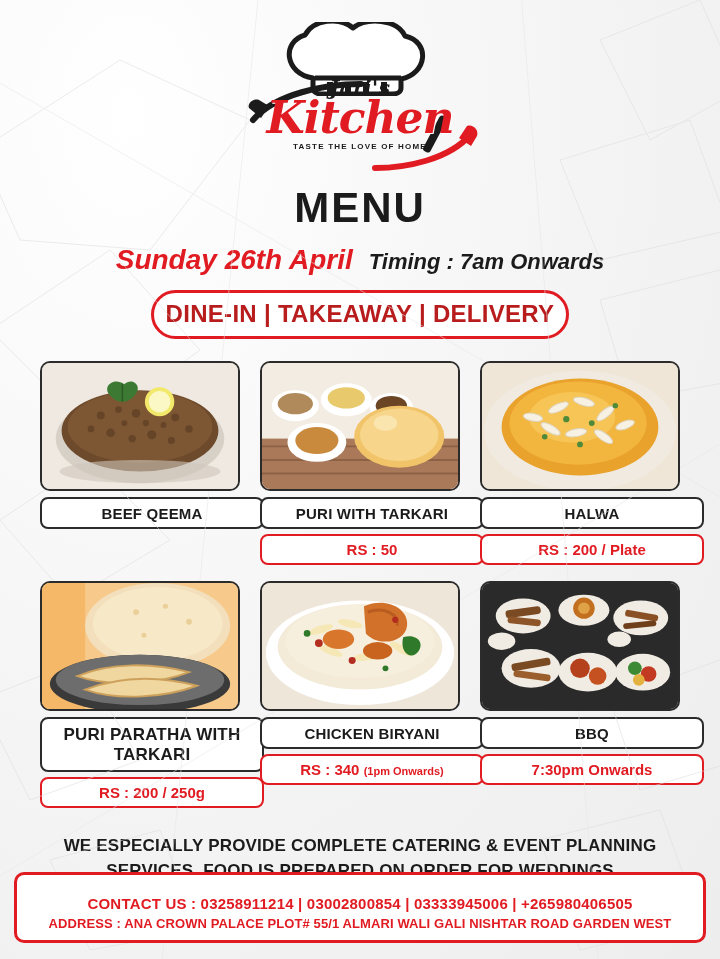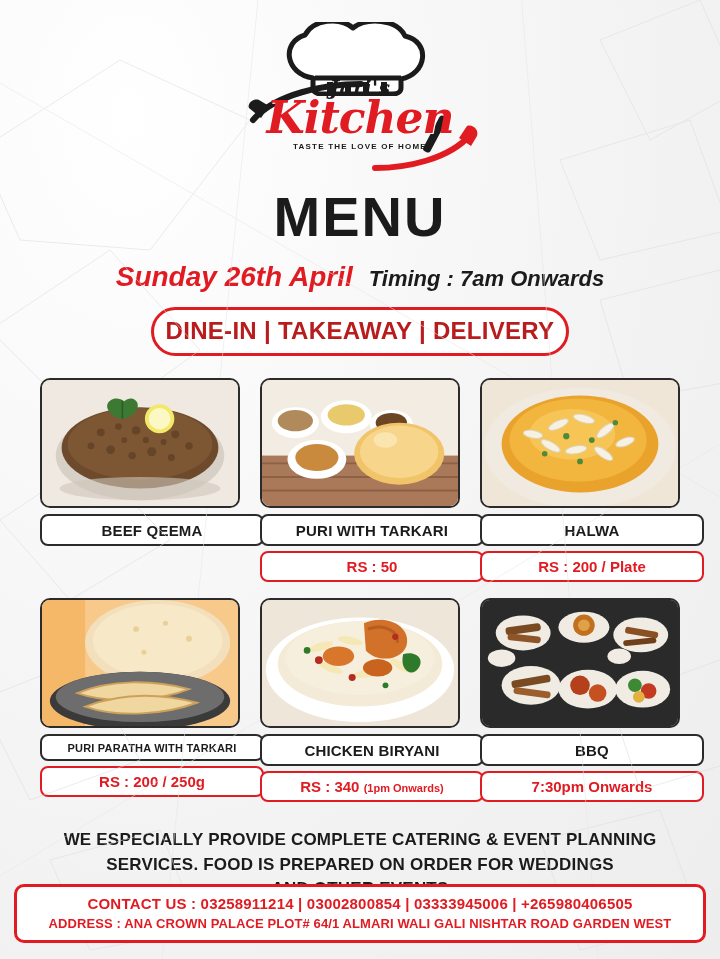--- a/index.html
+++ b/index.html
@@ -57,21 +57,21 @@
   .logo-tag {
     position: absolute; left: 50%; top: 126px; transform: translateX(-50%);
     font-size: 8px; font-weight: bold; letter-spacing: 1.2px;
     color: #1a1a1a; white-space: nowrap;
   }
   .logo-swoosh { position: absolute; left: 50%; top: 52px; transform: translateX(-50%); }
 
   
   .menu-title {
     text-align: center;
-    font-size: 56px;
+    font-size: 42px;
     font-weight: bold;
     letter-spacing: 2px;
     color: #1b1b1b;
     margin-top: 18px;
     font-family: "Liberation Sans", sans-serif;
   }
   .date-row {
     display: flex; align-items: baseline; justify-content: center;
     gap: 16px; margin-top: 12px;
   }
@@ -117,21 +117,21 @@
     margin-top: 6px;
     border: 2px solid #2b2b2b;
     border-radius: 8px;
     background: #fff;
     text-align: center;
     padding: 6px 2px 5px;
   }
   .name-box .nm {
     font-size: 15px; font-weight: bold; color: #1b1b1b; letter-spacing: .2px;
   }
-  .name-box.small .nm { font-size: 11px; }
+  .name-box.small .nm { font-size: 17px; }
   .price-box {
     margin-top: 5px;
     border: 2px solid #e11b22;
     border-radius: 8px;
     background: #fff;
     text-align: center;
     padding: 5px 2px 5px;
   }
   .price-box .pr {
     font-size: 15px; font-weight: bold; color: #e11b22;
@@ -149,21 +149,21 @@
     line-height: 1.45;
     letter-spacing: .2px;
   }
   .contact-bar {
     position: absolute;
     left: 14px; right: 14px; bottom: 16px;
     border: 3px solid #e11b22;
     border-radius: 10px;
     background: #fff;
     text-align: center;
-    padding: 8px 6px 9px;
+    padding: 20px 6px 9px;
   }
   .contact-bar .line1 {
     color: #e11b22; font-size: 15px; font-weight: bold; letter-spacing: .2px;
   }
   .contact-bar .line2 {
     color: #e11b22; font-size: 13px; font-weight: bold; margin-top: 4px; letter-spacing: .1px;
   }
 </style>
 </head>
 <body>
@@ -457,16 +457,16 @@
   </div>
 
   <div class="catering">
     <div>WE ESPECIALLY PROVIDE COMPLETE CATERING &amp; EVENT PLANNING</div>
     <div>SERVICES. FOOD IS PREPARED ON ORDER FOR WEDDINGS</div>
     <div>AND OTHER EVENTS</div>
   </div>
 
   <div class="contact-bar">
     <div class="line1">CONTACT US : 03258911214  |   03002800854 |  03333945006  |  +265980406505</div>
-    <div class="line2">ADDRESS : ANA CROWN PALACE PLOT# 64/1 ALMARI WALI GALI NISHTAR ROAD GARDEN WEST</div>
+    <div class="line2">ADDRESS : ANA CROWN PALACE PLOT# 55/1 ALMARI WALI GALI NISHTAR ROAD GARDEN WEST</div>
   </div>
 
 </div>
 
 </body></html>

